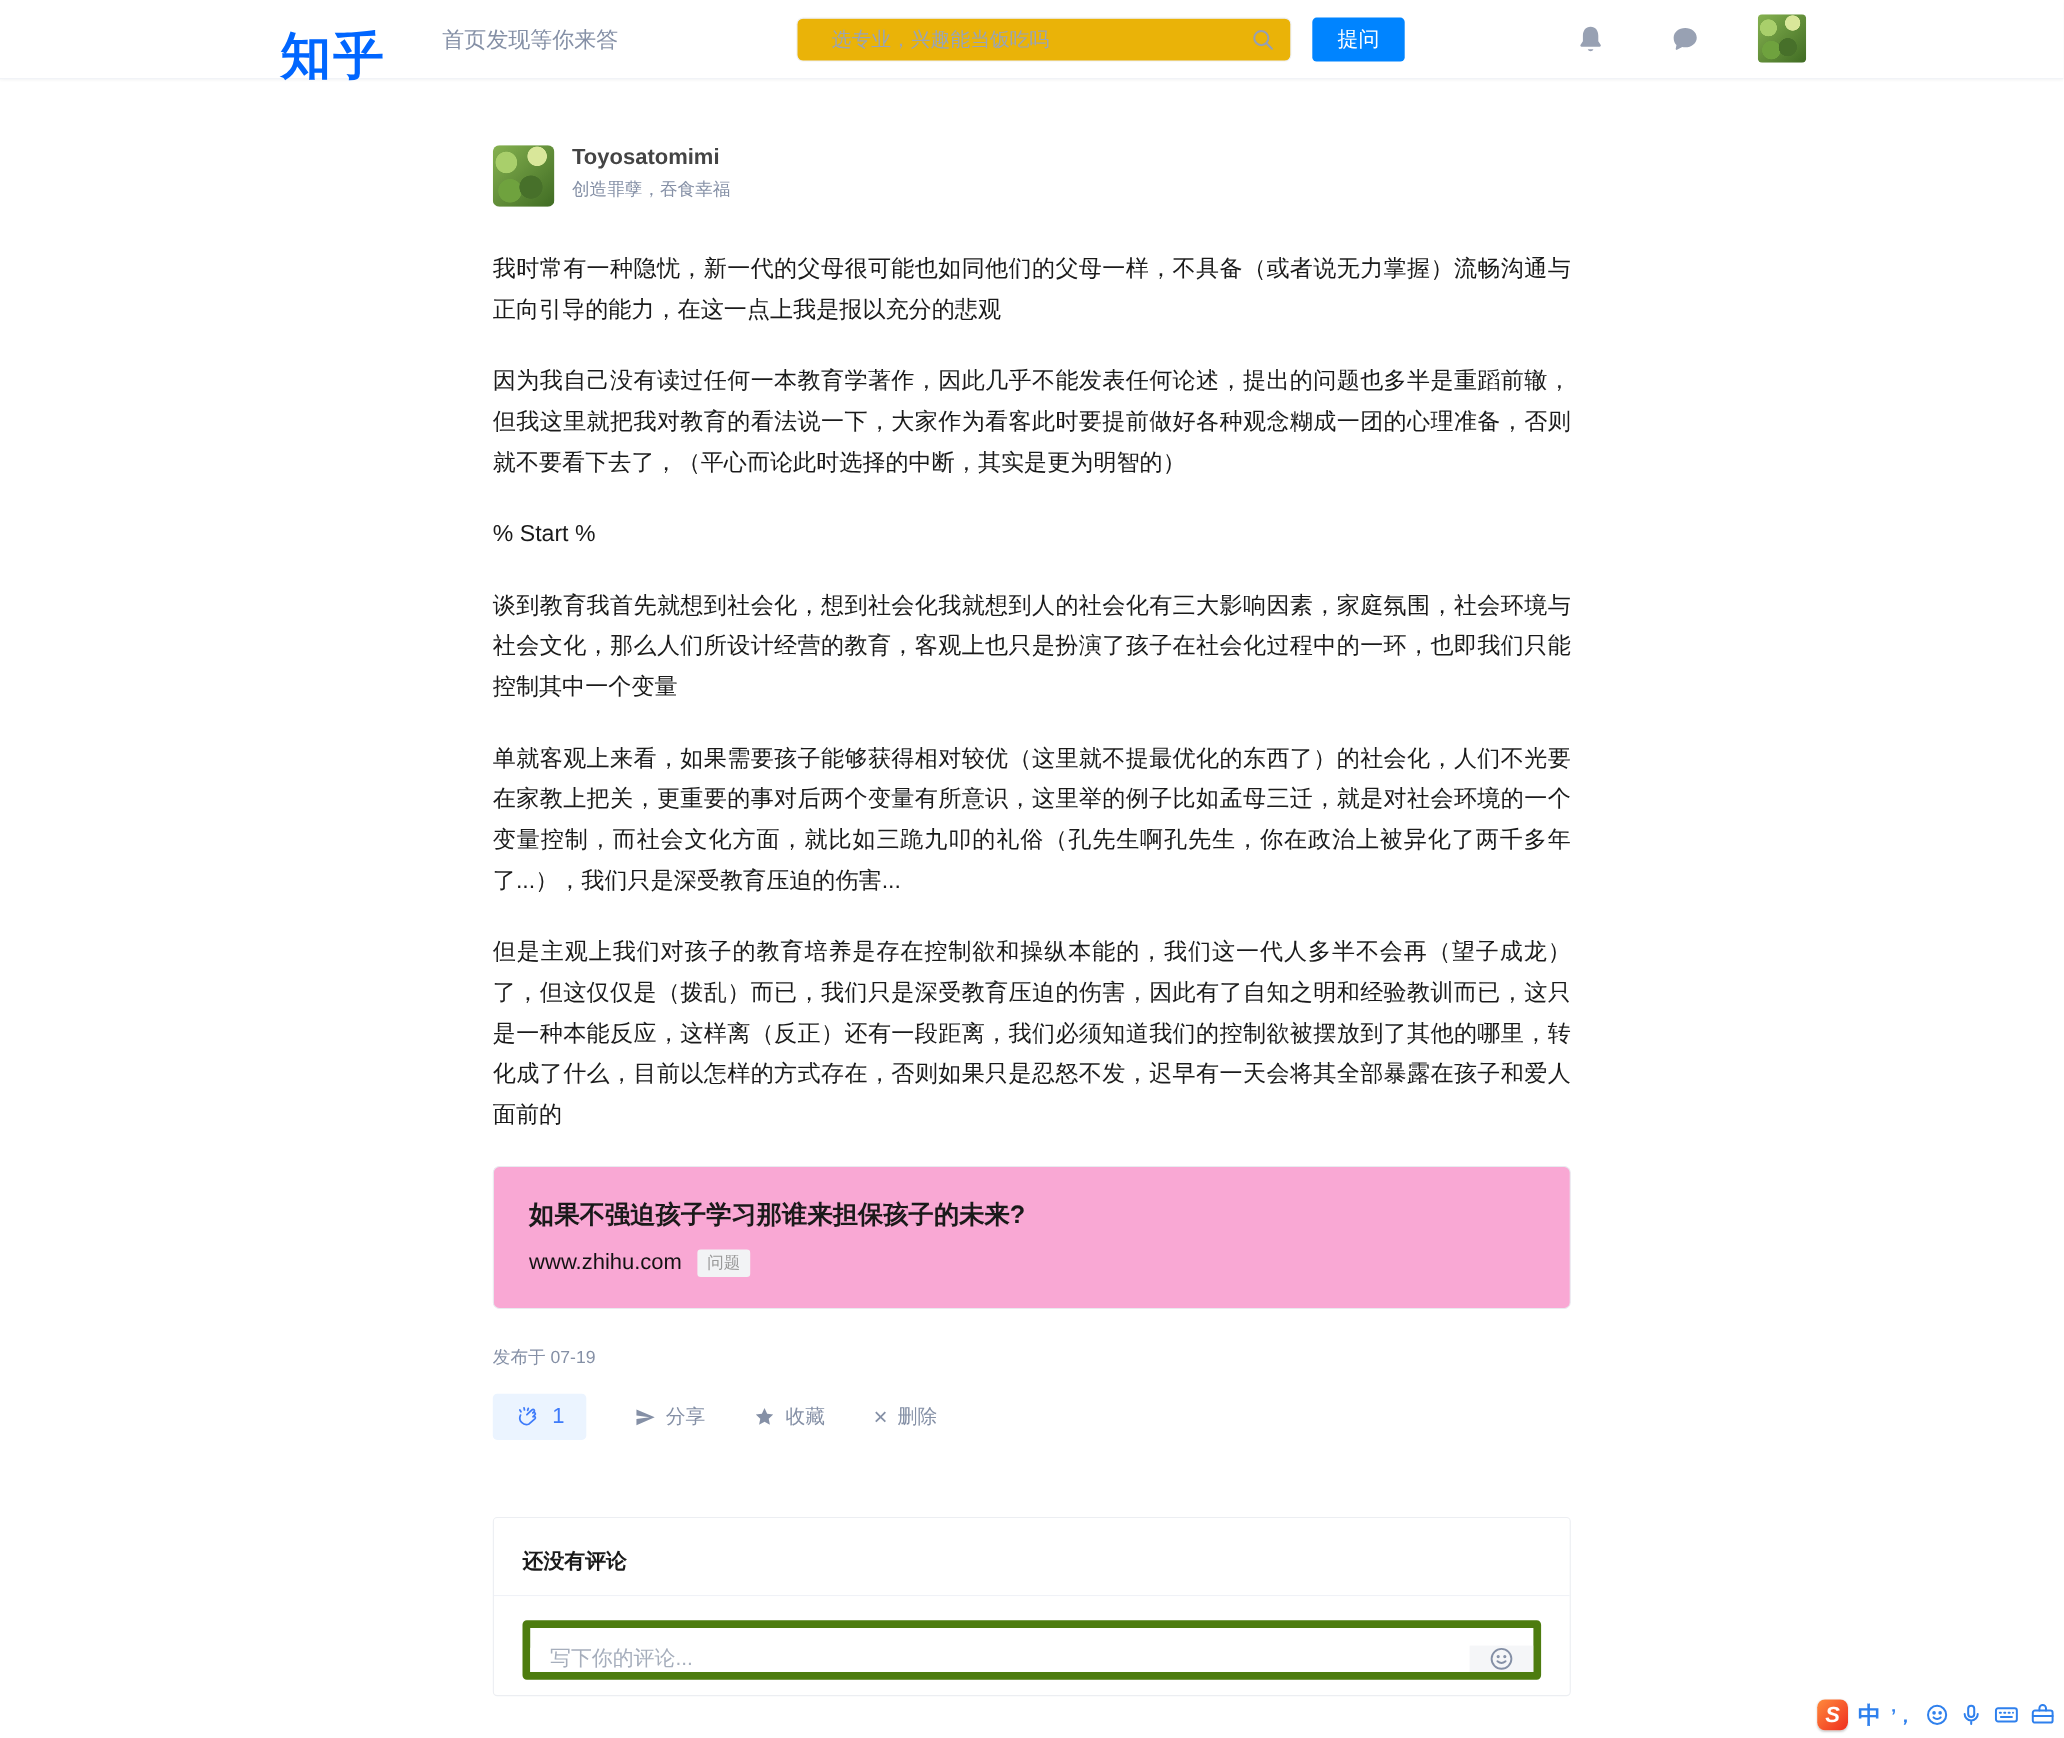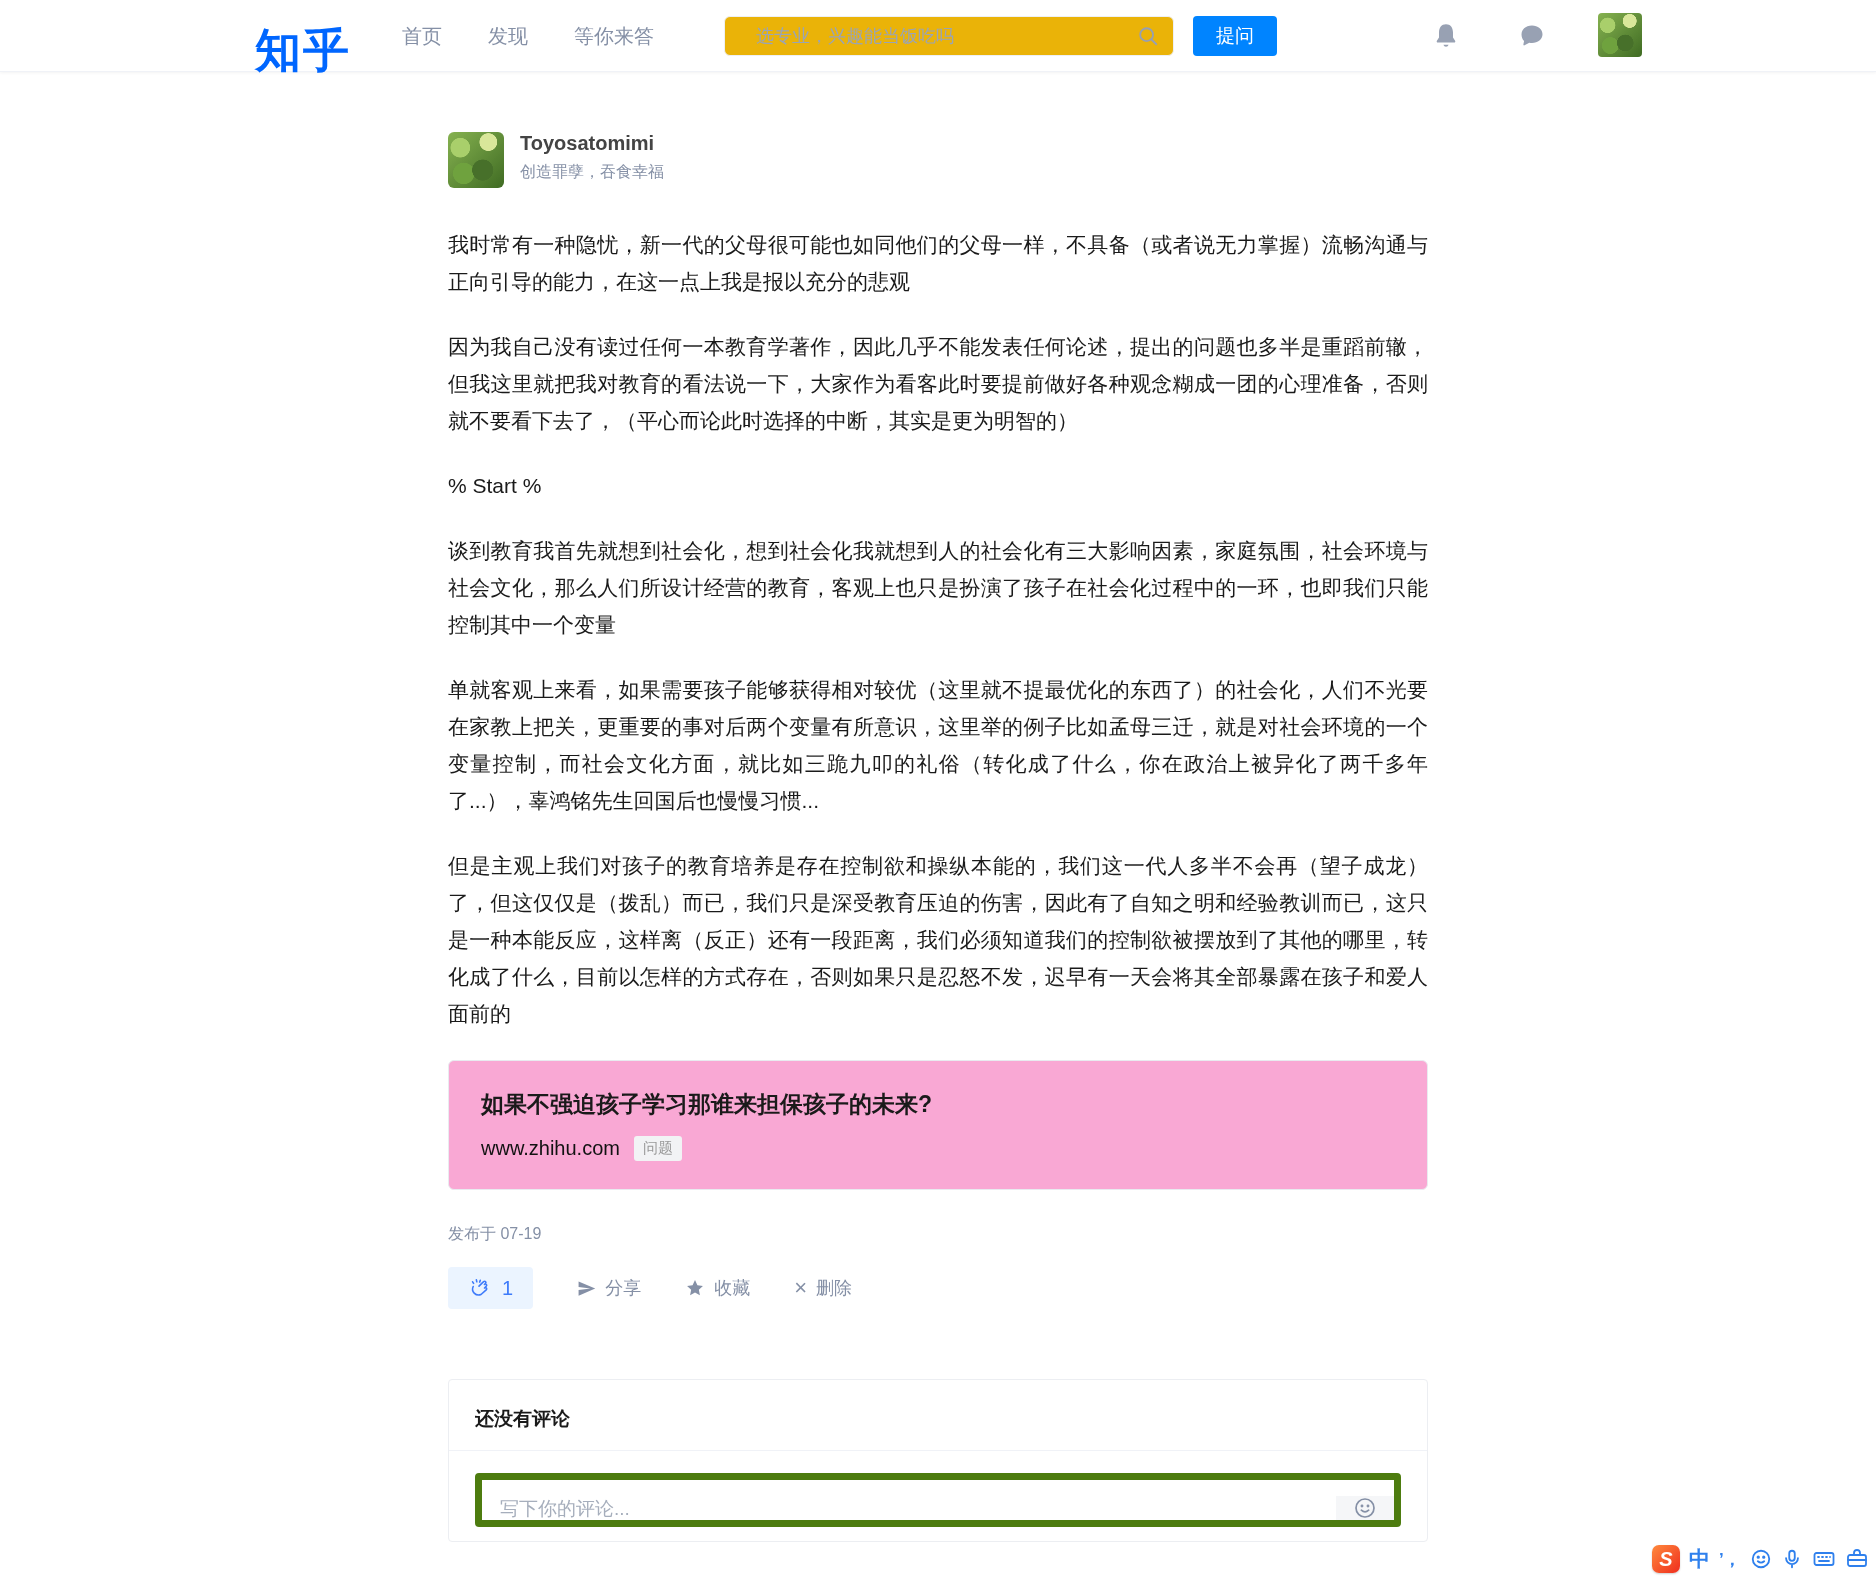--- a/index.html
+++ b/index.html
@@ -4,21 +4,21 @@
 <style>
   * { margin:0; padding:0; box-sizing:border-box; }
   html,body { width:1876px; height:1580px; background:#fff; overflow:hidden; position:relative;
     font-family:"Liberation Sans","DejaVu Sans",sans-serif; color:#1a1a1a; }
 
   
   .nav { position:absolute; top:0; left:0; width:1876px; height:72px; background:#fff;
          border-bottom:1px solid #f0f2f7; box-shadow:0 1px 3px rgba(18,18,18,.05); z-index:5; }
   .nav .logo { position:absolute; left:255px; top:20px; font-size:46px; font-weight:bold;
                color:#0066ff; letter-spacing:2px; }
-  .nav-links { position:absolute; left:402px; top:0; height:72px; display:flex; align-items:center; gap:46px; }
+  .nav-links { position:absolute; left:402px; top:0; height:72px; display:flex; align-items:center; }
   .nav-link { font-size:20px; color:#8590a6; cursor:pointer; }
   .searchbox { position:absolute; left:724px; top:16px; width:450px; height:40px; background:#eab308;
                border:1px solid #eef0f4; border-radius:6px; display:flex; align-items:center;padding-left:13px; }
   .searchbox input { flex:1; border:none; outline:none; background:transparent; padding:0 14px 0 18px;
                font-size:18px; color:#555; font-family:inherit; }
   .searchbox input::placeholder { color:#9aa4b5; }
   .search-ic { width:22px; height:22px; margin-right:14px; flex:0 0 auto; }
   .ask-btn { position:absolute; left:1193px; top:16px; width:84px; height:40px; background:#0084ff;
              color:#fff; font-size:19px; border:none; border-radius:4px; cursor:pointer;
              display:flex; align-items:center; justify-content:center; font-family:inherit; }
@@ -126,21 +126,21 @@
       <div class="author">Toyosatomimi</div>
       <div class="bio">创造罪孽，吞食幸福</div>
     </div>
   </div>
 
   <div class="post-body">
     <p>我时常有一种隐忧，新一代的父母很可能也如同他们的父母一样，不具备（或者说无力掌握）流畅沟通与正向引导的能力，在这一点上我是报以充分的悲观</p>
     <p>因为我自己没有读过任何一本教育学著作，因此几乎不能发表任何论述，提出的问题也多半是重蹈前辙，但我这里就把我对教育的看法说一下，大家作为看客此时要提前做好各种观念糊成一团的心理准备，否则就不要看下去了，（平心而论此时选择的中断，其实是更为明智的）</p>
     <p>% Start %</p>
     <p>谈到教育我首先就想到社会化，想到社会化我就想到人的社会化有三大影响因素，家庭氛围，社会环境与社会文化，那么人们所设计经营的教育，客观上也只是扮演了孩子在社会化过程中的一环，也即我们只能控制其中一个变量</p>
-    <p>单就客观上来看，如果需要孩子能够获得相对较优（这里就不提最优化的东西了）的社会化，人们不光要在家教上把关，更重要的事对后两个变量有所意识，这里举的例子比如孟母三迁，就是对社会环境的一个变量控制，而社会文化方面，就比如三跪九叩的礼俗（转化成了什么，你在政治上被异化了两千多年了...），辜鸿铭先生回国后也慢慢习惯...</p>
+    <p>单就客观上来看，如果需要孩子能够获得相对较优（这里就不提最优化的东西了）的社会化，人们不光要在家教上把关，更重要的事对后两个变量有所意识，这里举的例子比如孟母三迁，就是对社会环境的一个变量控制，而社会文化方面，就比如三跪九叩的礼俗（孔先生啊孔先生，你在政治上被异化了两千多年了...），我们只是深受教育压迫的伤害...</p>
     <p>但是主观上我们对孩子的教育培养是存在控制欲和操纵本能的，我们这一代人多半不会再（望子成龙）了，但这仅仅是（拨乱）而已，我们只是深受教育压迫的伤害，因此有了自知之明和经验教训而已，这只是一种本能反应，这样离（反正）还有一段距离，我们必须知道我们的控制欲被摆放到了其他的哪里，转化成了什么，目前以怎样的方式存在，否则如果只是忍怒不发，迟早有一天会将其全部暴露在孩子和爱人面前的</p>
   </div>
 
   <div class="link-card">
     <div class="link-title">如果不强迫孩子学习那谁来担保孩子的未来?</div>
     <div class="link-src-row">
       <span class="link-src">www.zhihu.com</span>
       <span class="link-badge">问题</span>
     </div>
   </div>

